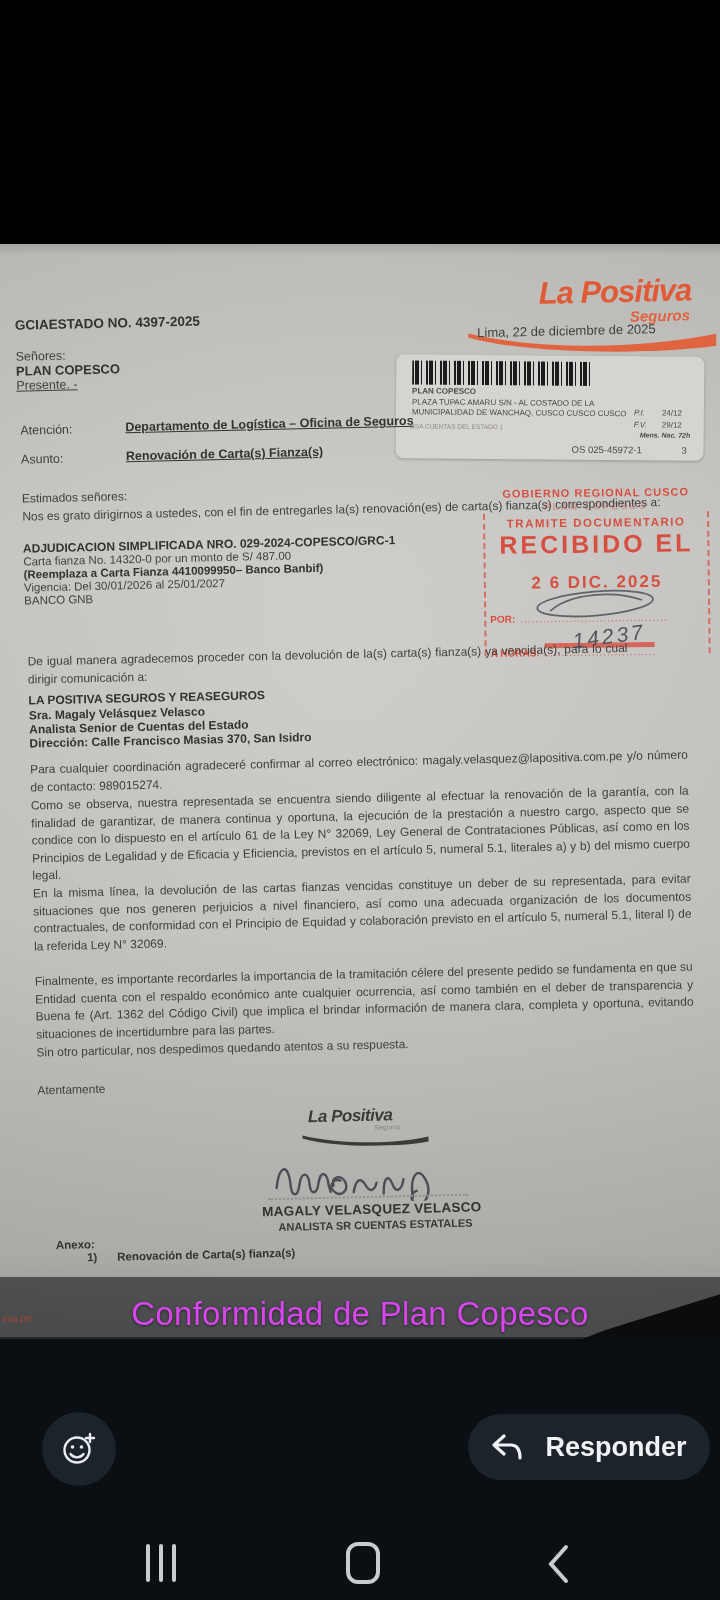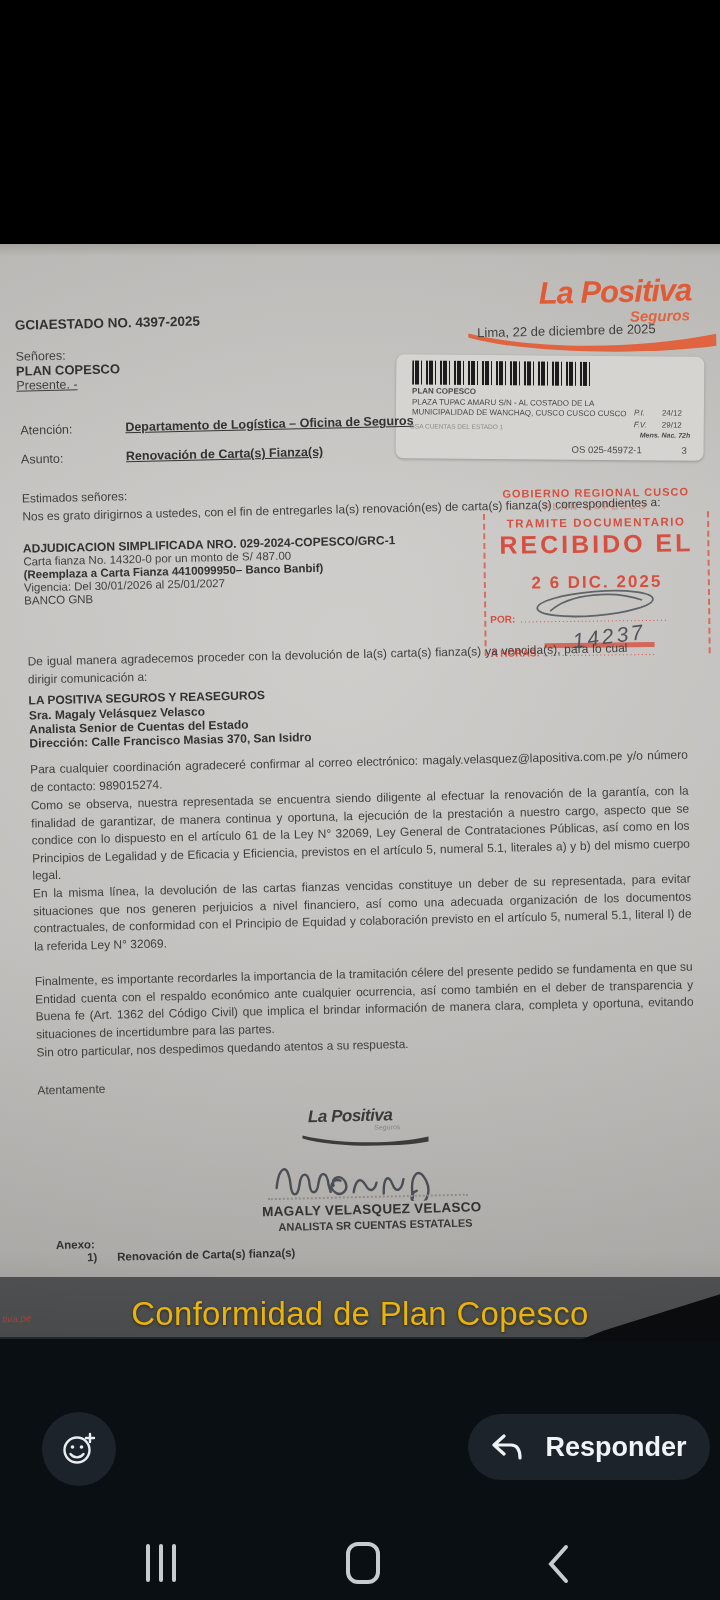--- a/index.html
+++ b/index.html
@@ -38,21 +38,21 @@
   .stamp { position:absolute; left:488px; top:248px; width:226px; height:172px;
            color:#d8493a; text-align:center; transform:rotate(0.6deg); opacity:0.95; }
   .stamp .side { position:absolute; top:26px; bottom:4px; width:0;
                  border-left:2px dashed rgba(216,73,58,0.75); }
   .dots { letter-spacing:1px; }
 
   
   .caption-band { left:0; top:1277px; width:720px; height:62px;
                   background:rgba(44,47,50,0.72); z-index:4;
                   display:flex; align-items:center; justify-content:center; }
-  .caption-text { color:#eab308; font-size:33px; letter-spacing:0.3px;
+  .caption-text { color:#d946ef; font-size:33px; letter-spacing:0.3px;
                   text-shadow:0 1px 3px rgba(0,0,0,0.55);margin-top:12px; }
   .wedge { left:575px; top:1290px; width:145px; height:52px; background:#0b0c0d;
            clip-path:polygon(0 100%, 100% 100%, 100% 8%, 20% 78%); z-index:5; }
   .watermark { left:2px; top:1313px; font-size:10px; color:#a34438; z-index:5;
                font-style:italic; transform:rotate(-2deg); }
 
   
   .emoji-btn { left:42px; top:1412px; width:74px; height:74px; border-radius:50%;
                background:#1c232b; display:flex; align-items:center; justify-content:center; z-index:6; }
   .reply-btn { left:468px; top:1414px; width:242px; height:66px; border-radius:33px;

